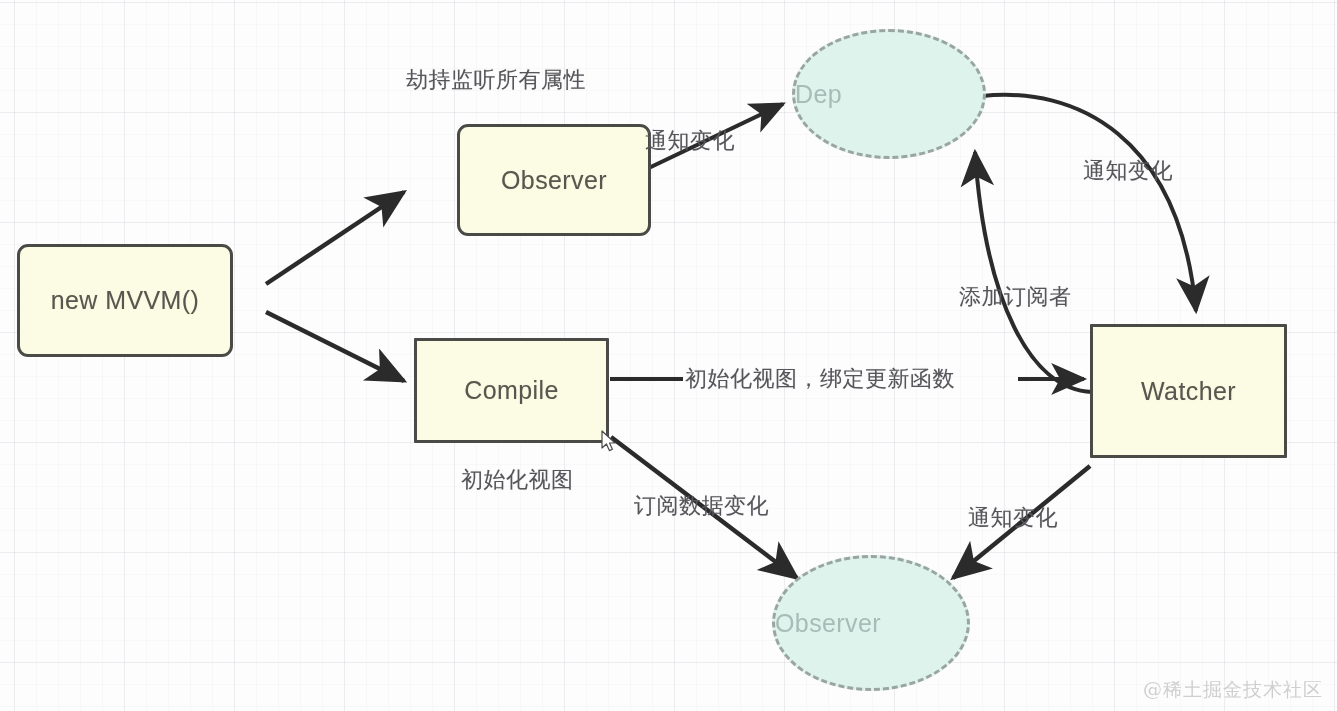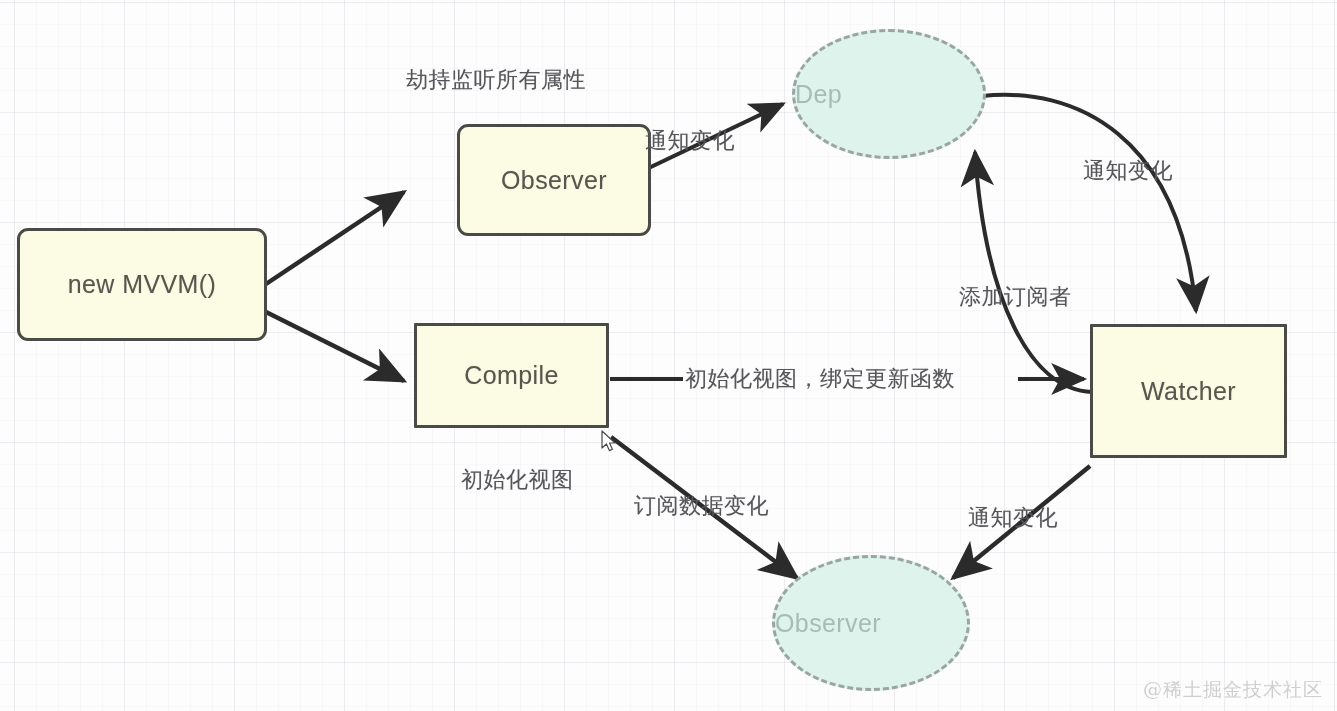--- a/index.html
+++ b/index.html
@@ -129,29 +129,29 @@
     <path d="M1092,392 C1030,390 985,300 975,152" fill="none" stroke="#2b2b2b" stroke-width="4" marker-end="url(#ah2)"></path>
 
     <path d="M610,379 L683,379" fill="none" stroke="#2b2b2b" stroke-width="4"></path>
     <path d="M1018,379 L1084,379" fill="none" stroke="#2b2b2b" stroke-width="4" marker-end="url(#ah)"></path>
 
     <path d="M611,437 L797,578" fill="none" stroke="#2b2b2b" stroke-width="4.5" marker-end="url(#ah)"></path>
 
     <path d="M1090,466 L953,578" fill="none" stroke="#2b2b2b" stroke-width="4.5" marker-end="url(#ah)"></path>
   </svg>
 
-  <div class="node-box rounded" style="left:17px; top:228px; width:250px; height:113px;">
+  <div class="node-box rounded" style="left:17px; top:244px; width:216px; height:113px;">
     <span class="node-label">new MVVM()</span>
   </div>
 
   <div class="node-box rounded" style="left:417px; top:124px; width:194px; height:112px;margin-left:40px;">
     <span class="node-label">Observer</span>
   </div>
 
-  <div class="node-box sharp" style="left:414px; top:323px; width:195px; height:105px;">
+  <div class="node-box sharp" style="left:414px; top:338px; width:195px; height:105px;">
     <span class="node-label">Compile</span>
   </div>
 
   <div class="node-box sharp" style="left:1090px; top:324px; width:197px; height:134px;">
     <span class="node-label">Watcher</span>
   </div>
 
   <div class="node-ellipse" style="left:792px; top:29px; width:194px; height:130px;">
     <span class="ellipse-label">Dep</span>
   </div>

